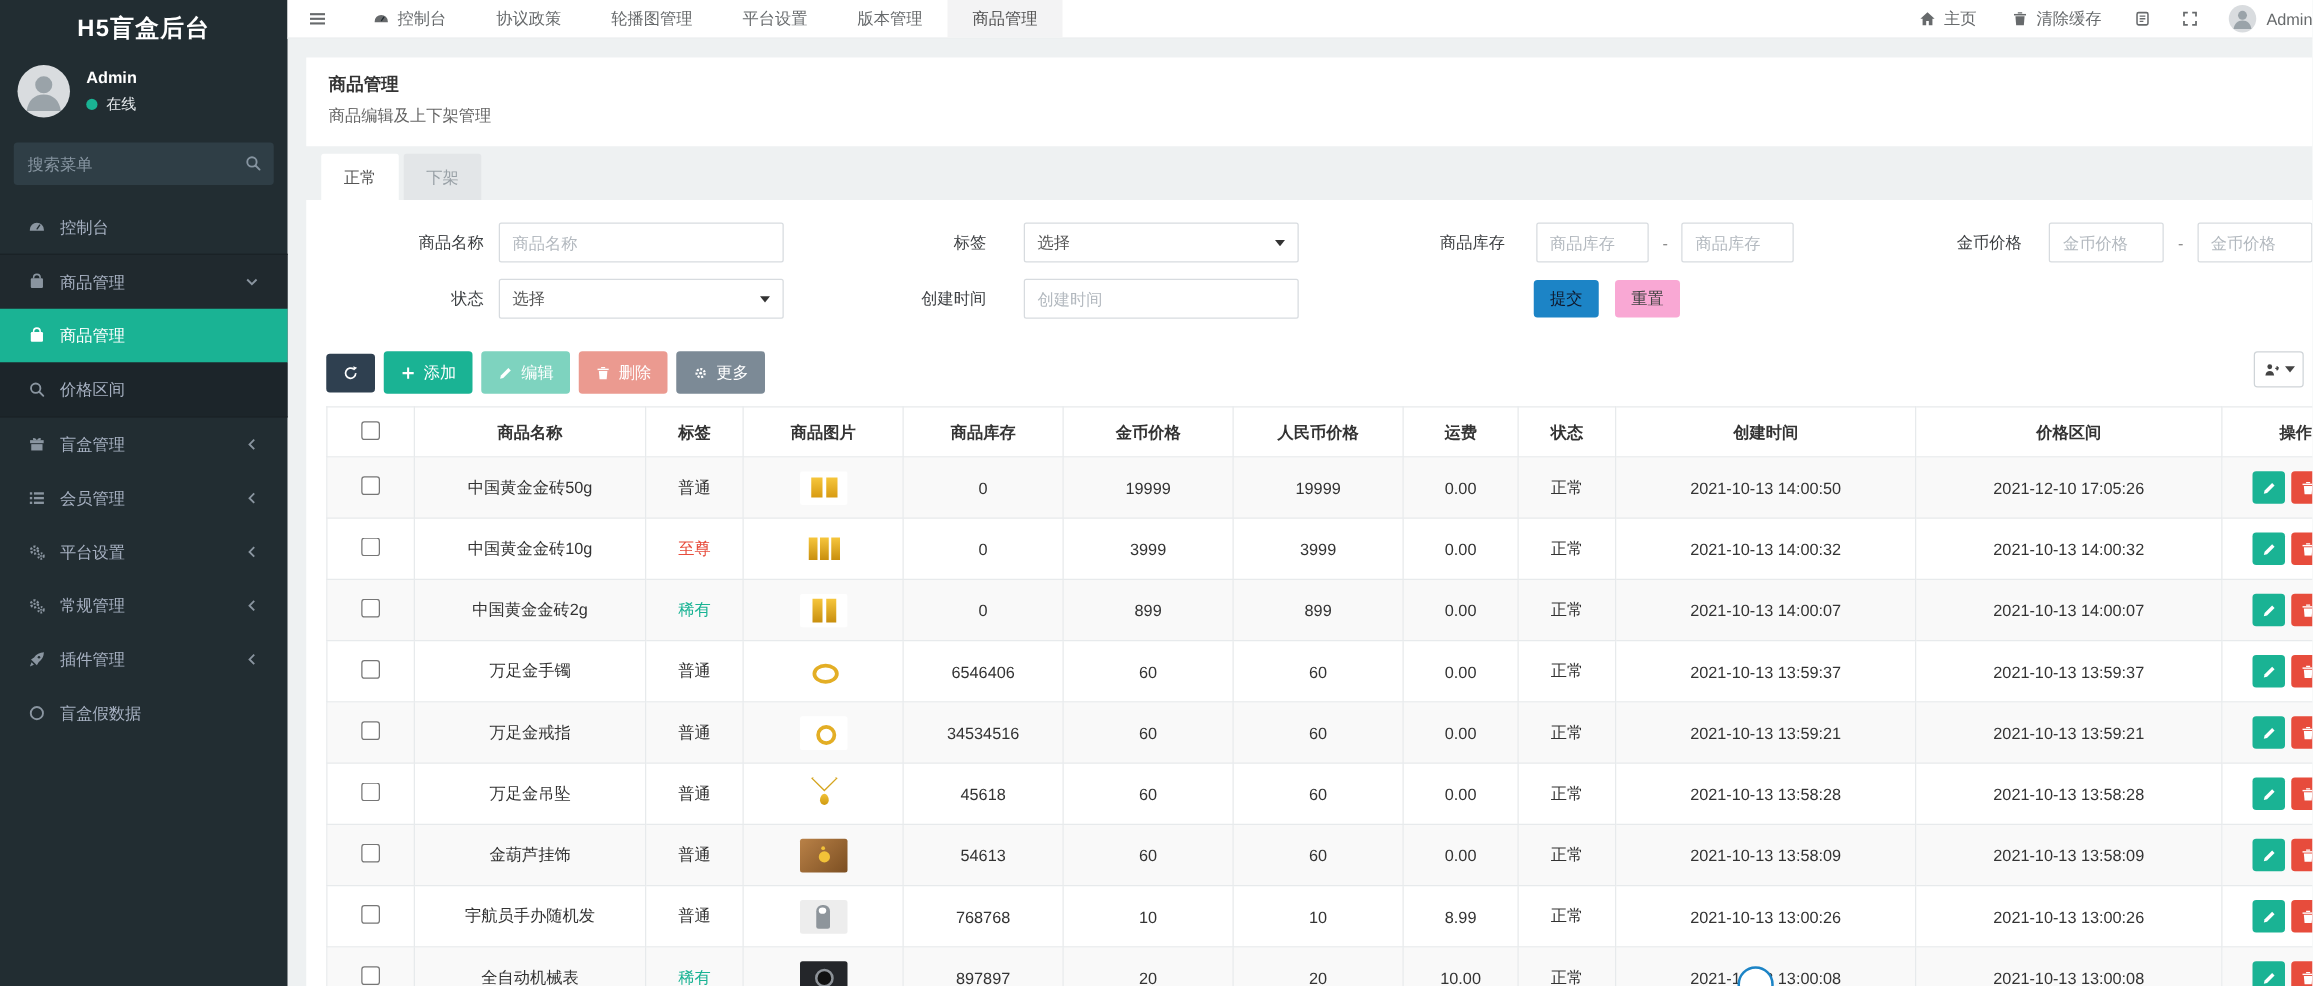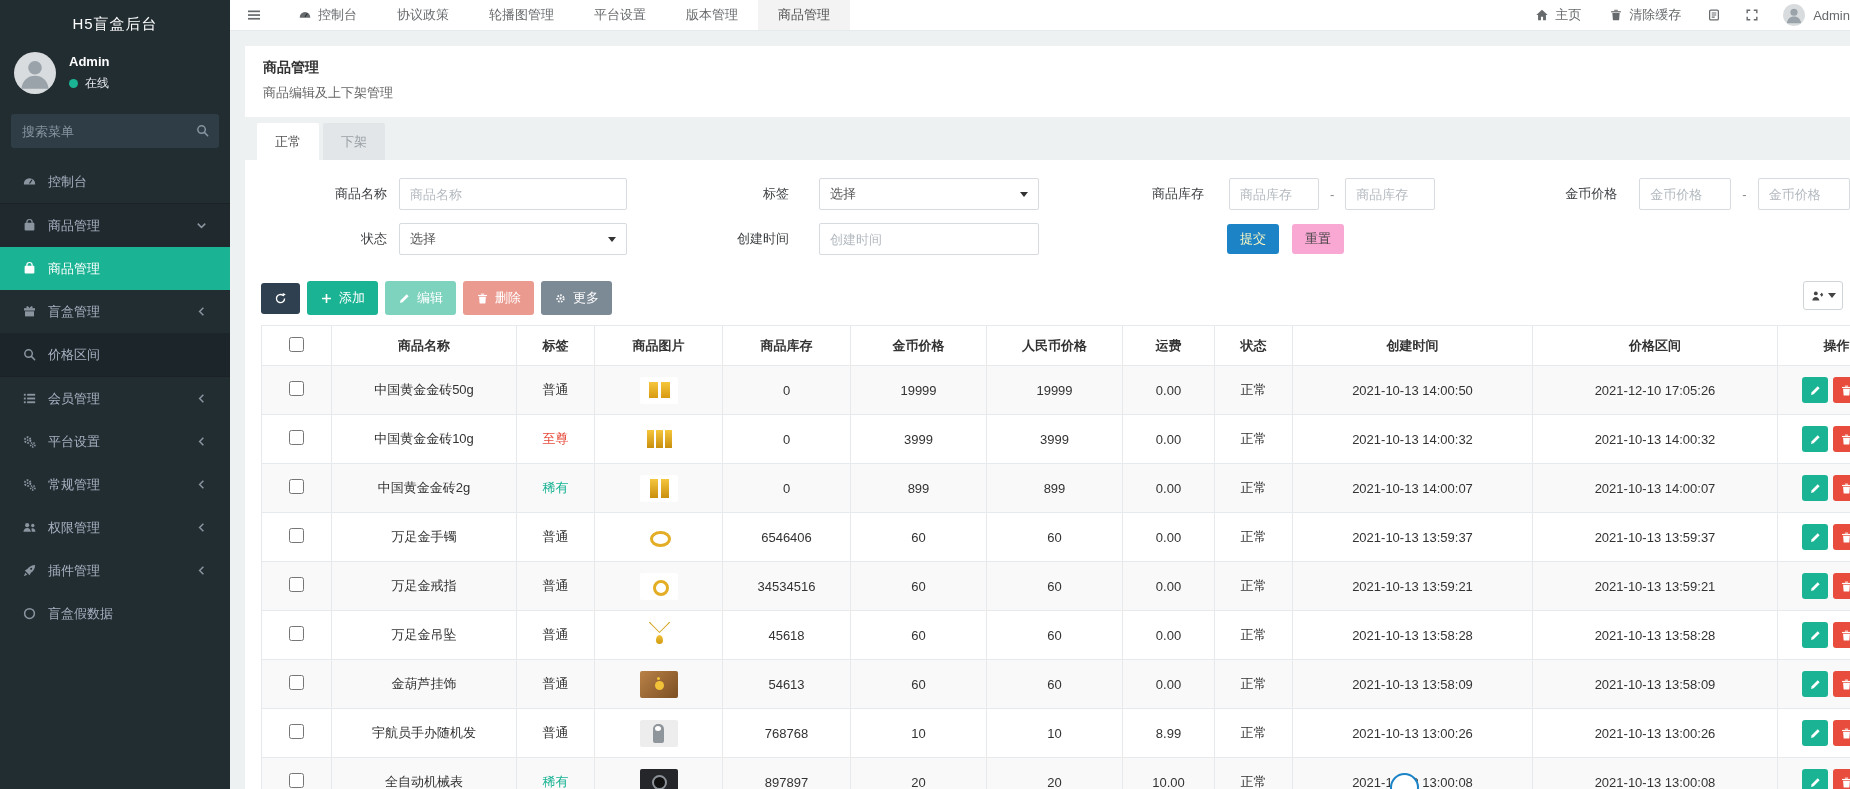--- a/index.html
+++ b/index.html
@@ -3,21 +3,21 @@
 <meta charset="utf-8">
 <style>
   html,body{margin:0;padding:0}
   body{width:1850px;height:789px;overflow:hidden;display:flex;background:#eef1f2;
        font-family:"Liberation Sans","DejaVu Sans",sans-serif;font-size:13px;color:#333}
   .icon{display:inline-flex;align-items:center;justify-content:center}
   .icon svg{width:100%;height:100%}
 
   
   .sidebar{width:230px;min-width:230px;height:789px;background:var(--sidebar,#222d32);color:#a7b1c2;display:flex;flex-direction:column}
-  .logo{height:44px;line-height:48px;text-align:center;color:#fff;font-size:15px;font-weight:normal;letter-spacing:1px}
+  .logo{height:44px;line-height:48px;text-align:center;color:#fff;font-size:19px;font-weight:bold;letter-spacing:1px}
   .profile{display:flex;align-items:center;gap:13px;padding:8px 14px 14px}
   .avatar{width:42px;height:42px;border-radius:50%;background:#d9dcdf;overflow:hidden}
   .avatar .icon{width:42px;height:42px}
   .p-name{color:#fff;font-weight:bold;font-size:13px;margin-bottom:6px}
   .p-status{font-size:12px;color:#e8ecef;display:flex;align-items:center;gap:7px}
   .dot{width:9px;height:9px;border-radius:50%;background:var(--accent,#1ab394)}
   .search-box{margin:6px 11px 12px;position:relative}
   .search-box input{width:100%;box-sizing:border-box;height:34px;background:#2f3e46;border:none;border-radius:3px;
       color:#cfd8dc;padding:0 32px 0 11px;font-size:13px;outline:none}
   .search-box input::placeholder{color:#8795a1}
@@ -69,21 +69,21 @@
   .w-lg{width:228px;margin-left:12px}
   .w-sel{width:220px;margin-left:30px}
   .w-sm{width:90px;margin-left:25px}
   .w-sm2{width:92px;margin-left:22px}
   .select{display:flex;align-items:center;justify-content:space-between;cursor:pointer;background:#fff;padding:0 10px}
   .select .val{color:#555}
   .caret{width:0;height:0;border-left:4px solid transparent;border-right:4px solid transparent;border-top:5px solid #333}
   .dash{margin:0 11px;color:#888}
   .btns{margin-left:188px;display:flex;gap:13px}
   .btn{height:30px;border:none;border-radius:3px;font-size:13px;padding:0 13px;cursor:pointer}
-  .btn-submit{background:var(--blue,#1c84c6);color:#fef9c3}
+  .btn-submit{background:var(--blue,#1c84c6);color:#0f172a}
   .btn-reset{background:#f9a8d4;color:#444}
 
   
   .toolbar{margin-top:26px;display:flex;gap:7px;align-items:center}
   .tb-btn{height:31px;border:none;border-radius:3px;color:#fff;font-size:13px;display:flex;align-items:center;gap:6px;padding:17px 13px;cursor:pointer}
   .tb-btn .icon{width:13px;height:13px;color:#fff}
   .tb-refresh{background:var(--dark,#2f4050);width:39px;padding:0;justify-content:center}
   .tb-add{background:var(--accent,#1ab394)}
   .tb-edit{background:#7ed3bf}
   .tb-del{background:#eb9a90}
@@ -190,45 +190,45 @@
       </div>
       <div class="menu-item sub active">
         <span class="icon">
           <svg viewBox="0 0 16 16">
             <path fill="none" stroke="currentColor" stroke-width="1.3" d="M5.2 5.2V4.4a2.8 2.8 0 0 1 5.6 0v.8"></path>
             <rect x="2.8" y="5" width="10.4" height="8.2" rx="1" fill="currentColor"></rect>
           </svg>
         </span>
         <span class="label">商品管理</span>
       </div>
+      <div class="menu-item sub last">
+        <span class="icon">
+          <svg viewBox="0 0 16 16">
+            <circle cx="7" cy="7" r="4" fill="none" stroke="currentColor" stroke-width="1.6"></circle>
+            <line x1="10" y1="10" x2="13.5" y2="13.5" stroke="currentColor" stroke-width="1.6" stroke-linecap="round"></line>
+          </svg>
+        </span>
+        <span class="label">价格区间</span>
+      </div>
       <div class="menu-item">
         <span class="icon">
           <svg viewBox="0 0 16 16">
             <g fill="currentColor">
               <rect x="2.2" y="4.4" width="11.6" height="2.6"></rect>
               <rect x="3.2" y="7.8" width="9.6" height="5.4"></rect>
               <path d="M8 4.4C6.8 2.2 4.6 2 4.6 3.4S7 4.4 8 4.4zm0 0c1.2-2.2 3.4-2.4 3.4-1S9 4.4 8 4.4z"></path>
             </g>
           </svg>
         </span>
         <span class="label">盲盒管理</span>
         <span class="icon chev">
           <svg viewBox="0 0 16 16">
             <path fill="none" stroke="currentColor" stroke-width="1.6" d="M10 4 6 8l4 4"></path>
           </svg>
         </span>
-      </div>
-      <div class="menu-item sub last">
-        <span class="icon">
-          <svg viewBox="0 0 16 16">
-            <circle cx="7" cy="7" r="4" fill="none" stroke="currentColor" stroke-width="1.6"></circle>
-            <line x1="10" y1="10" x2="13.5" y2="13.5" stroke="currentColor" stroke-width="1.6" stroke-linecap="round"></line>
-          </svg>
-        </span>
-        <span class="label">价格区间</span>
       </div>
       <div class="menu-item">
         <span class="icon">
           <svg viewBox="0 0 16 16">
             <g fill="currentColor">
               <rect x="2" y="3" width="2" height="2"></rect>
               <rect x="2" y="7" width="2" height="2"></rect>
               <rect x="2" y="11" width="2" height="2"></rect>
               <rect x="5.5" y="3" width="8.5" height="2"></rect>
               <rect x="5.5" y="7" width="8.5" height="2"></rect>
@@ -262,38 +262,20 @@
       <div class="menu-item">
         <span class="icon">
           <svg viewBox="0 0 16 16">
             <circle cx="6" cy="6.5" r="3" fill="none" stroke="currentColor" stroke-width="2" stroke-dasharray="1.8 1.4"></circle>
             <circle cx="6" cy="6.5" r="1" fill="currentColor"></circle>
             <circle cx="11.5" cy="11.5" r="2.3" fill="none" stroke="currentColor" stroke-width="1.8" stroke-dasharray="1.4 1.2"></circle>
             <circle cx="11.5" cy="11.5" r=".8" fill="currentColor"></circle>
           </svg>
         </span>
         <span class="label">常规管理</span>
-        <span class="icon chev">
-          <svg viewBox="0 0 16 16">
-            <path fill="none" stroke="currentColor" stroke-width="1.6" d="M10 4 6 8l4 4"></path>
-          </svg>
-        </span>
-      </div>
-      <div class="menu-item">
-        <span class="icon">
-          <svg viewBox="0 0 16 16">
-            <g fill="currentColor">
-              <circle cx="5.5" cy="5.5" r="2.2"></circle>
-              <path d="M1.5 12.5c.3-2.6 1.9-4 4-4s3.7 1.4 4 4z"></path>
-              <circle cx="11.5" cy="5.8" r="1.8"></circle>
-              <path d="M10.2 8.9c2-.4 3.9.8 4.2 3.6h-4z"></path>
-            </g>
-          </svg>
-        </span>
-        <span class="label">权限管理</span>
         <span class="icon chev">
           <svg viewBox="0 0 16 16">
             <path fill="none" stroke="currentColor" stroke-width="1.6" d="M10 4 6 8l4 4"></path>
           </svg>
         </span>
       </div>
       <div class="menu-item">
         <span class="icon">
           <svg viewBox="0 0 16 16">
             <path fill="currentColor" d="M14 2c-3.5 0-6.6 1.8-8.4 4.5L3 8l5 5 1.5-2.6C12.2 8.6 14 5.5 14 2zM3.5 10.5 2 14l3.5-1.5z"></path>

